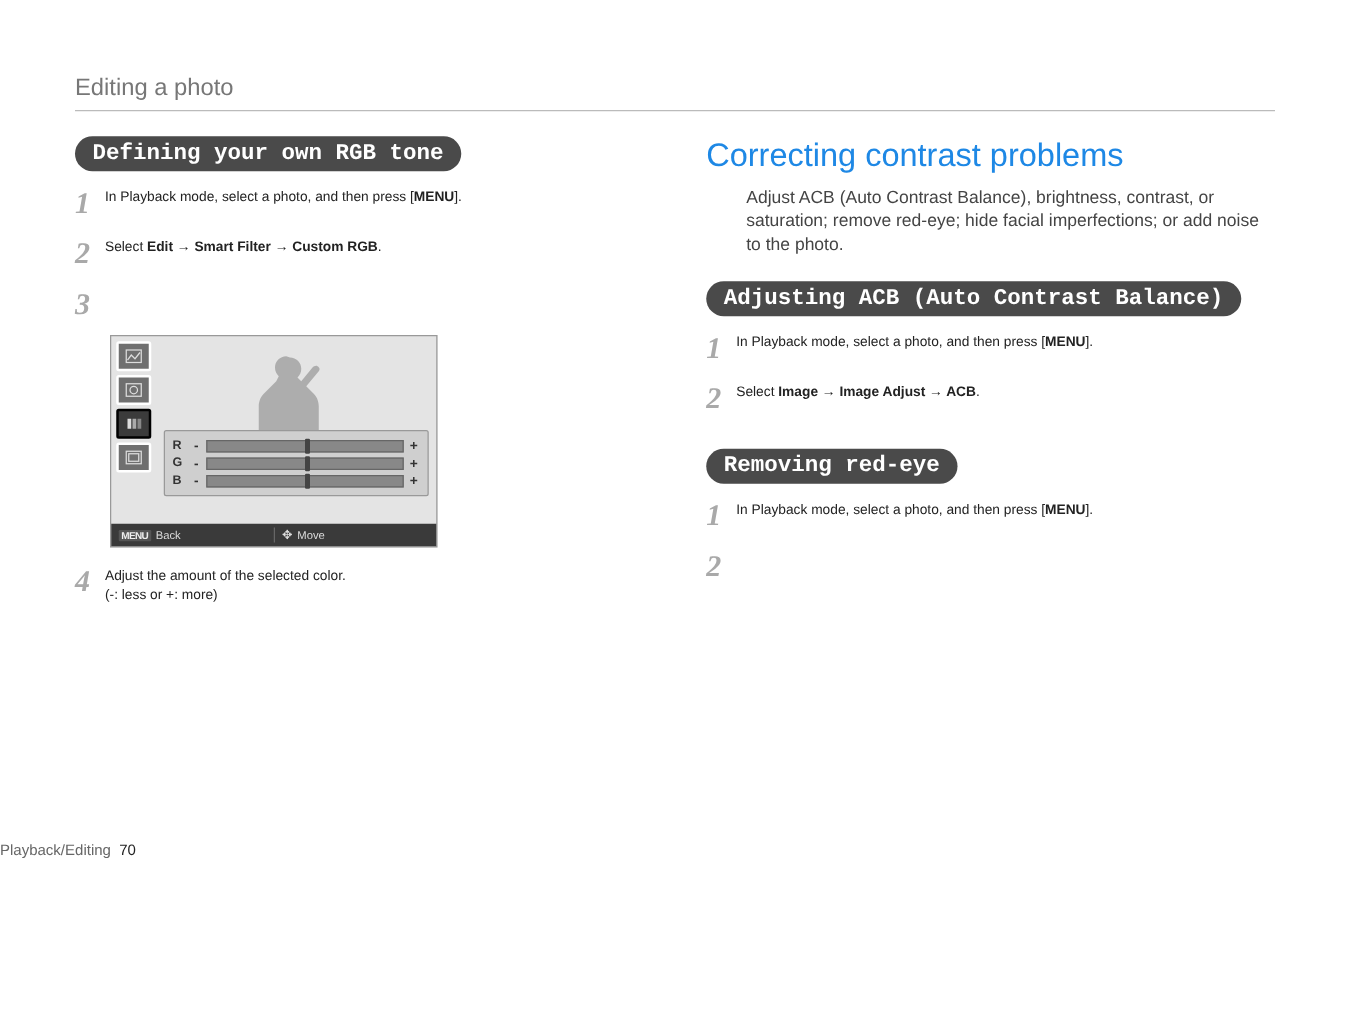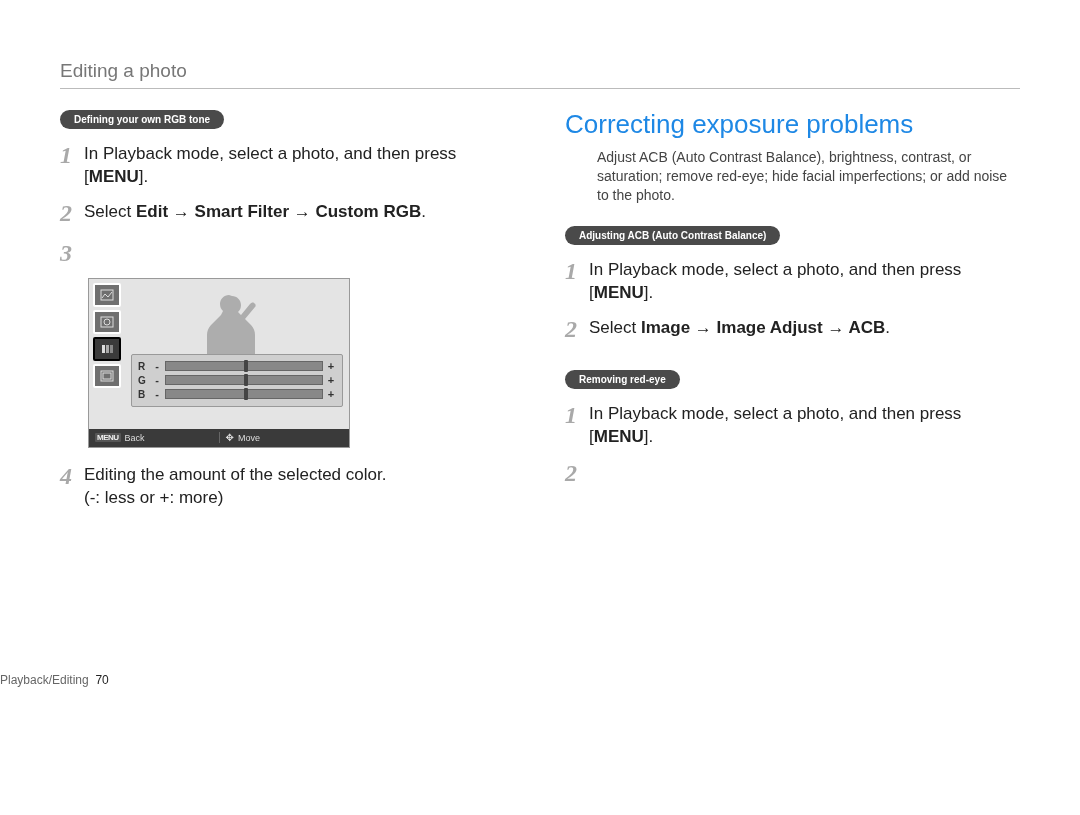--- a/index.html
+++ b/index.html
@@ -1,25 +1,25 @@
 <!DOCTYPE html>
 <html><head>
 <meta charset="utf-8">
 <style>
   html,body{margin:0;padding:0;background:#fff;font-family:Arial,Helvetica,sans-serif;color:#222;}
   .page{width:1080px;height:717px;position:relative;box-sizing:border-box;padding:60px 60px 40px 60px;}
   .section-header{font-size:19px;color:#777;font-weight:400;margin-bottom:6px;}
   .section-rule{border:none;border-top:1px solid #bbb;margin:0 0 20px 0;}
   .cols{display:flex;gap:50px;}
   .col{flex:1;min-width:0;}
-  .pill{display:inline-block;background:#4a4a4a;color:#fff;border-radius:14px;padding:4px 14px;font-size:10px;font-weight:700;margin-bottom:10px;}
+  .pill{display:inline-block;background:#4a4a4a;color:#fff;border-radius:14px;padding:4px 14px;font-size:18px;font-weight:700;margin-bottom:10px;font-family:Liberation Mono, monospace;}
   .steps{margin:0;padding:0;list-style:none;}
   .step{display:flex;margin-bottom:8px;line-height:1.35;}
   .num{font-family:Georgia,'Times New Roman',serif;font-style:italic;font-size:24px;color:#a9a9a9;width:24px;flex-shrink:0;font-weight:600;}
-  .txt{font-size:17px;padding-top:4px;}
+  .txt{font-size:11px;padding-top:4px;}
   .txt b{font-weight:700;}
   .menu-bracket{font-weight:700;}
   .h2-blue{font-size:26px;color:#1e88e5;font-weight:400;margin-bottom:8px;}
   .intro{font-size:14px;color:#444;margin-bottom:20px;line-height:1.35;margin-left:32px;}
   .footer{position:absolute;left:0;right:0;bottom:30px;text-align:left;font-size:12px;color:#666;}
   .footer .pg{color:#222;}
   
   .diagram{width:260px;border:1px solid #999;background:#e4e4e4;margin:6px 0 12px 28px;position:relative;font-size:10px;color:#333;}
   .diagram-inner{position:relative;height:150px;}
   .thumbs{position:absolute;left:4px;top:4px;width:26px;}
@@ -130,29 +130,29 @@
               <span class="move-icon">✥</span>
               <span>Move</span>
             </div>
         </div>
       </div>
 
       <div class="steps">
         <div class="step">
           <div class="num">4</div>
           <div class="txt">
-            <span>Editing the amount of the selected color.</span><br>
+            <span>Adjust the amount of the selected color.</span><br>
             <span>(-: less or +: more)</span>
           </div>
         </div>
       </div>
     </div>
 
     <div class="col">
-      <div class="h2-blue">Correcting exposure problems</div>
+      <div class="h2-blue">Correcting contrast problems</div>
       <div class="intro">Adjust ACB (Auto Contrast Balance), brightness, contrast, or saturation; remove red-eye; hide facial imperfections; or add noise to the photo.</div>
 
       <span class="pill">Adjusting ACB (Auto Contrast Balance)</span>
       <div class="steps">
         <div class="step">
           <div class="num">1</div>
           <div class="txt">
             <span>In Playback mode, select a photo, and then press [</span><b>MENU</b><span>].</span>
           </div>
         </div>

